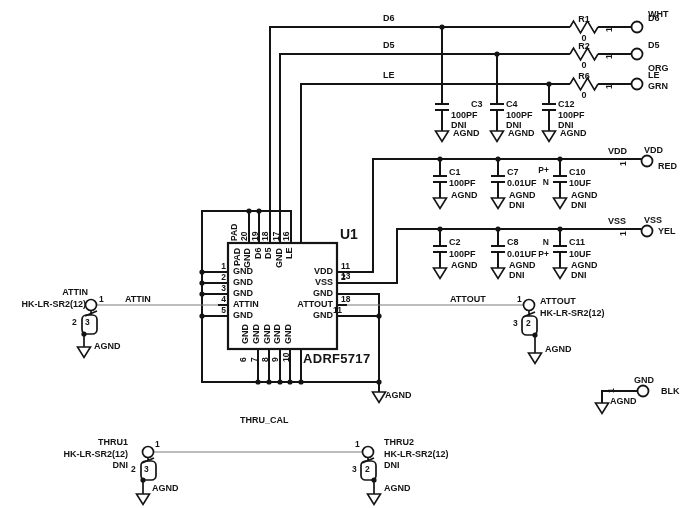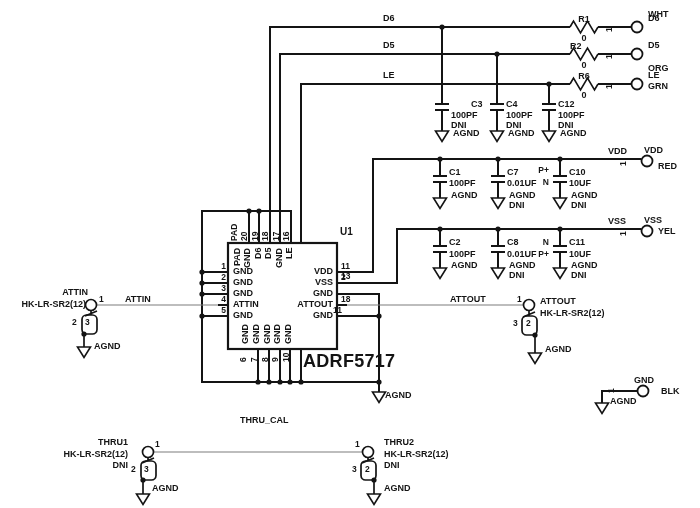--- a/index.html
+++ b/index.html
@@ -4,22 +4,22 @@
 <style>
   html,body{margin:0;padding:0;background:#fff}
   .schematic{position:relative;width:700px;height:508px;background:#ffffff;
     font-family:"Liberation Sans",sans-serif;overflow:hidden}
   .schematic svg{position:absolute;left:0;top:0}
   .lbl{position:absolute;font-size:9px;font-weight:bold;color:#141414;line-height:1;white-space:nowrap}
   .vlbl{position:absolute;font-size:9px;font-weight:bold;color:#141414;line-height:1;white-space:nowrap;
     height:9px;transform:rotate(-90deg);transform-origin:0 100%}
   .pn{font-size:8.5px}
   .sm{font-size:8.5px}
-  .med{font-size:10px}
-  .big{font-size:18px;letter-spacing:.3px}
+  .med{font-size:14px}
+  .big{font-size:13px;letter-spacing:.3px}
   .ra{text-align:right}
 </style>
 </head>
 <body>
 
 <div class="schematic">
 
 <svg width="700" height="508" viewBox="0 0 700 508">
   <g stroke="#141414" fill="none" stroke-width="2">
     <rect x="228" y="243" width="109" height="106" fill="#fff" stroke-width="2.2"></rect>
@@ -151,21 +151,21 @@
 <div class="lbl" style="left:383px;top:41px">D5</div>
 <div class="lbl" style="left:383px;top:71px">LE</div>
 <div class="lbl" style="left:608px;top:147px">VDD</div>
 <div class="lbl" style="left:608px;top:217px">VSS</div>
 <div class="lbl" style="left:125px;top:295px">ATTIN</div>
 <div class="lbl" style="left:450px;top:295px">ATTOUT</div>
 <div class="lbl" style="left:240px;top:416px">THRU_CAL</div>
 
 <div class="lbl ra" style="left:570px;top:15px;width:28px;text-align:center">R1</div>
 <div class="lbl" style="left:570px;top:34px;width:28px;text-align:center">0</div>
-<div class="lbl" style="left:570px;top:42px;width:28px;">R2</div>
+<div class="lbl" style="left:570px;top:42px;width:28px;text-align:center">R2</div>
 <div class="lbl" style="left:570px;top:61px;width:28px;text-align:center">0</div>
 <div class="lbl" style="left:570px;top:72px;width:28px;text-align:center">R6</div>
 <div class="lbl" style="left:570px;top:91px;width:28px;text-align:center">0</div>
 
 <div class="lbl" style="left:648px;top:14px">D6</div>
 <div class="lbl" style="left:648px;top:10px">WHT</div>
 <div class="vlbl pn" style="left:614px;top:23px">1</div>
 <div class="lbl" style="left:648px;top:41px">D5</div>
 <div class="lbl" style="left:648px;top:64px">ORG</div>
 <div class="vlbl pn" style="left:614px;top:50px">1</div>

